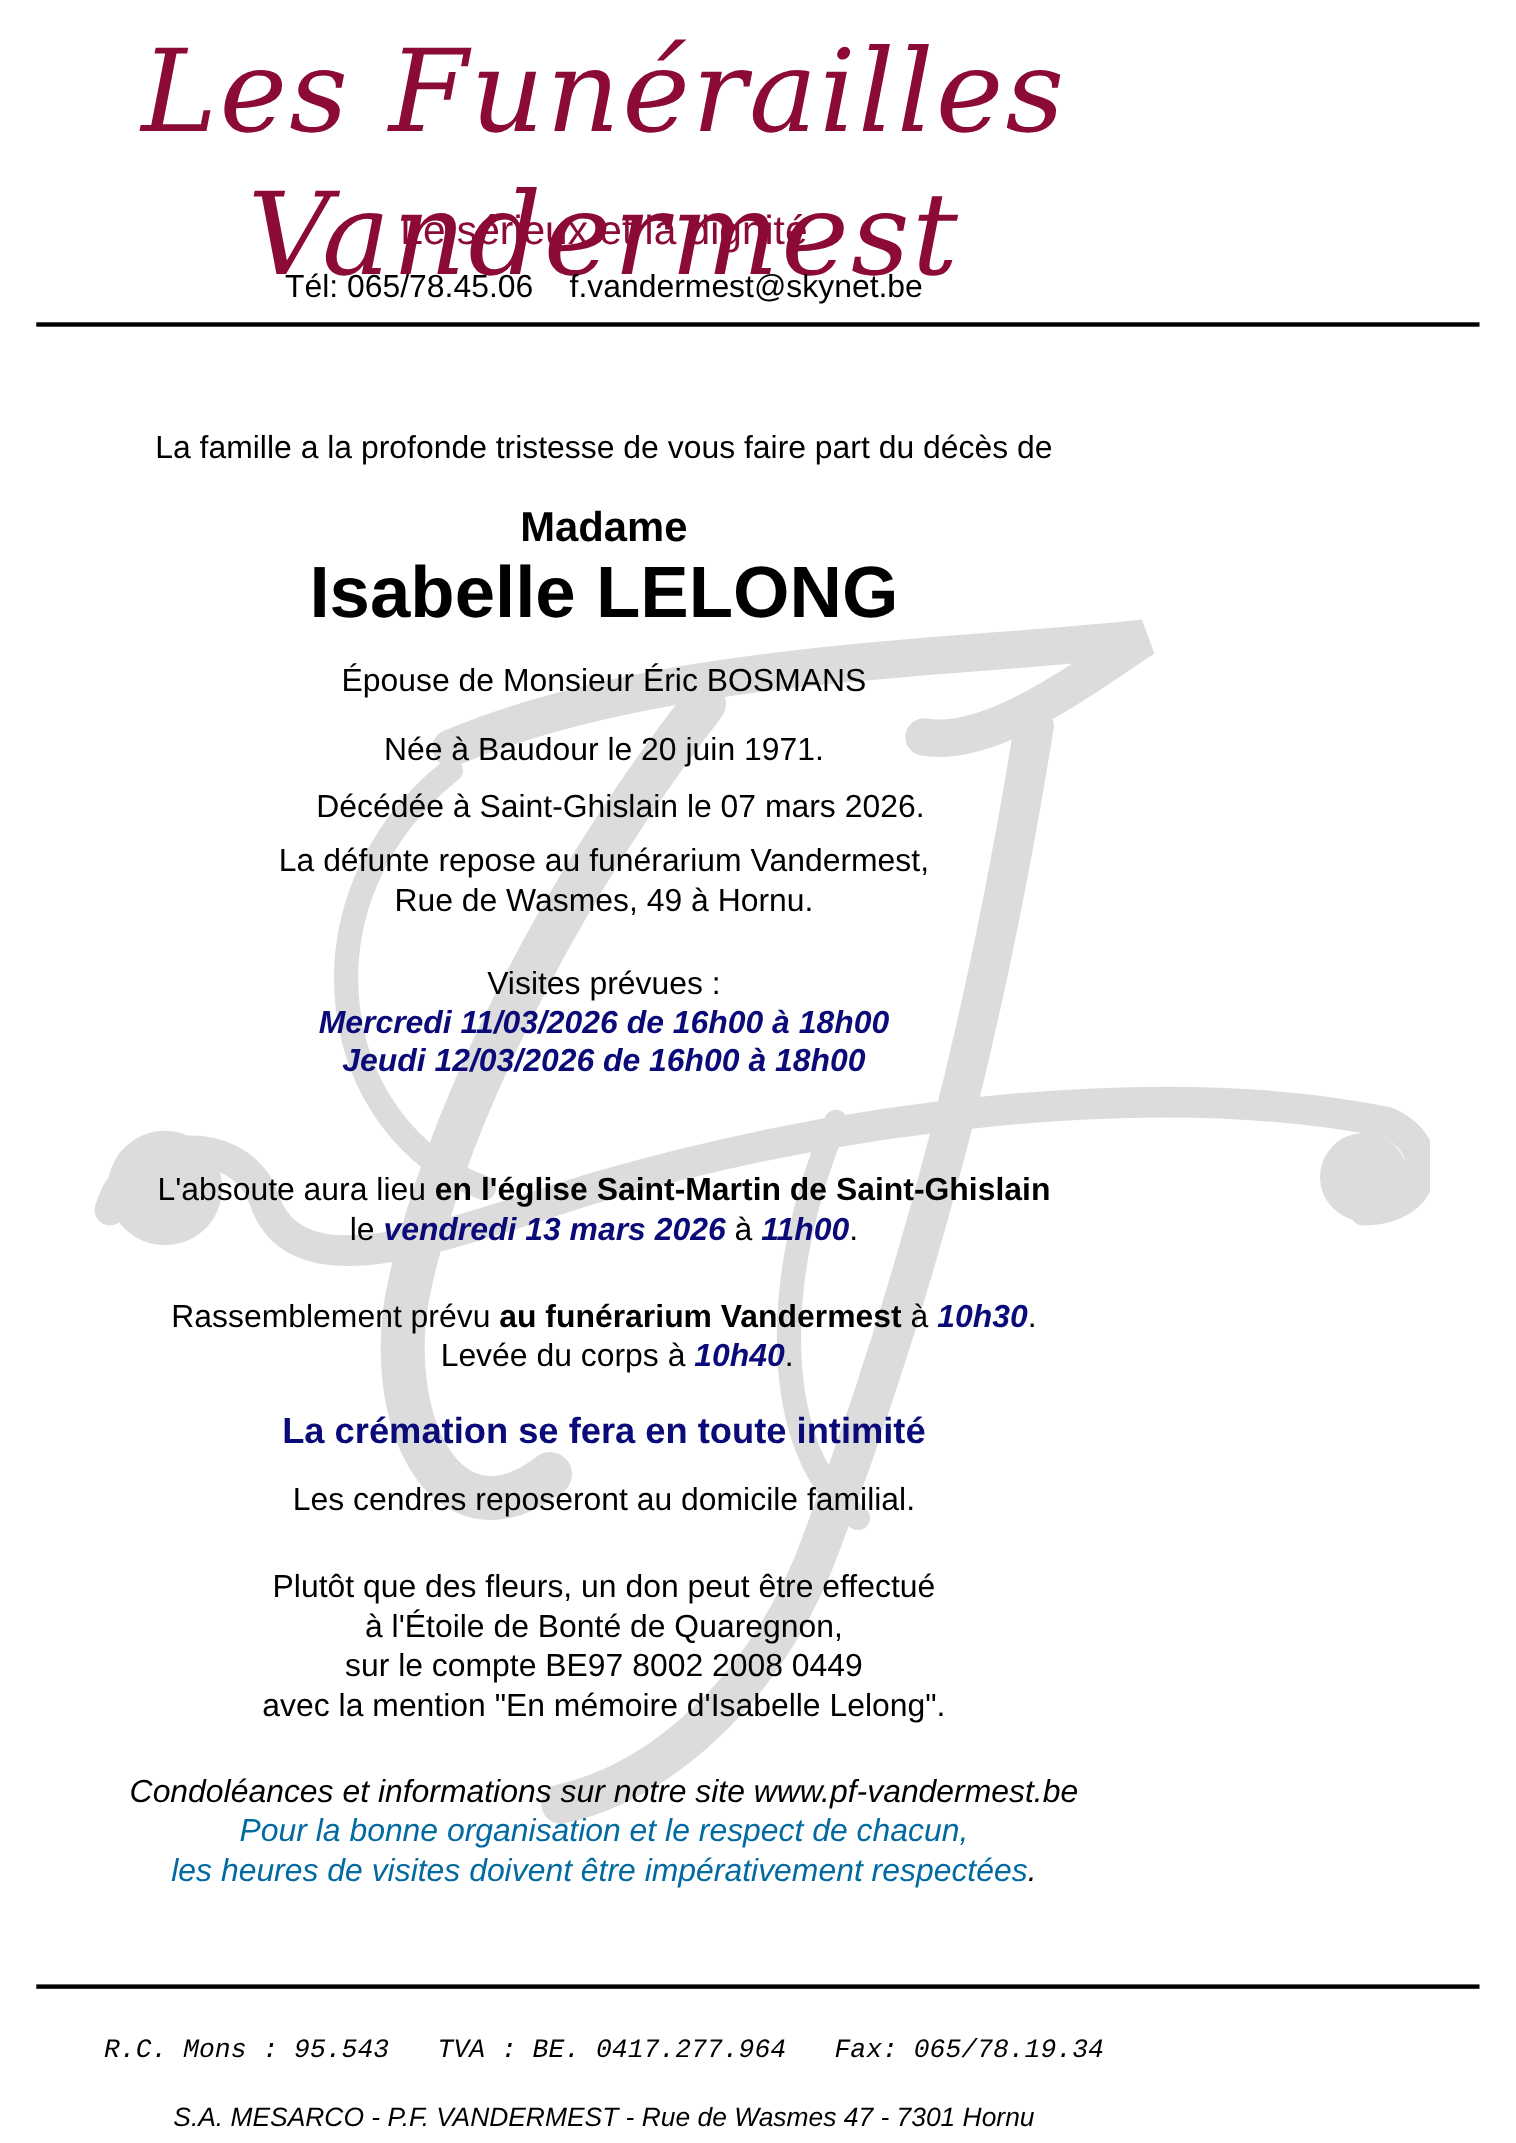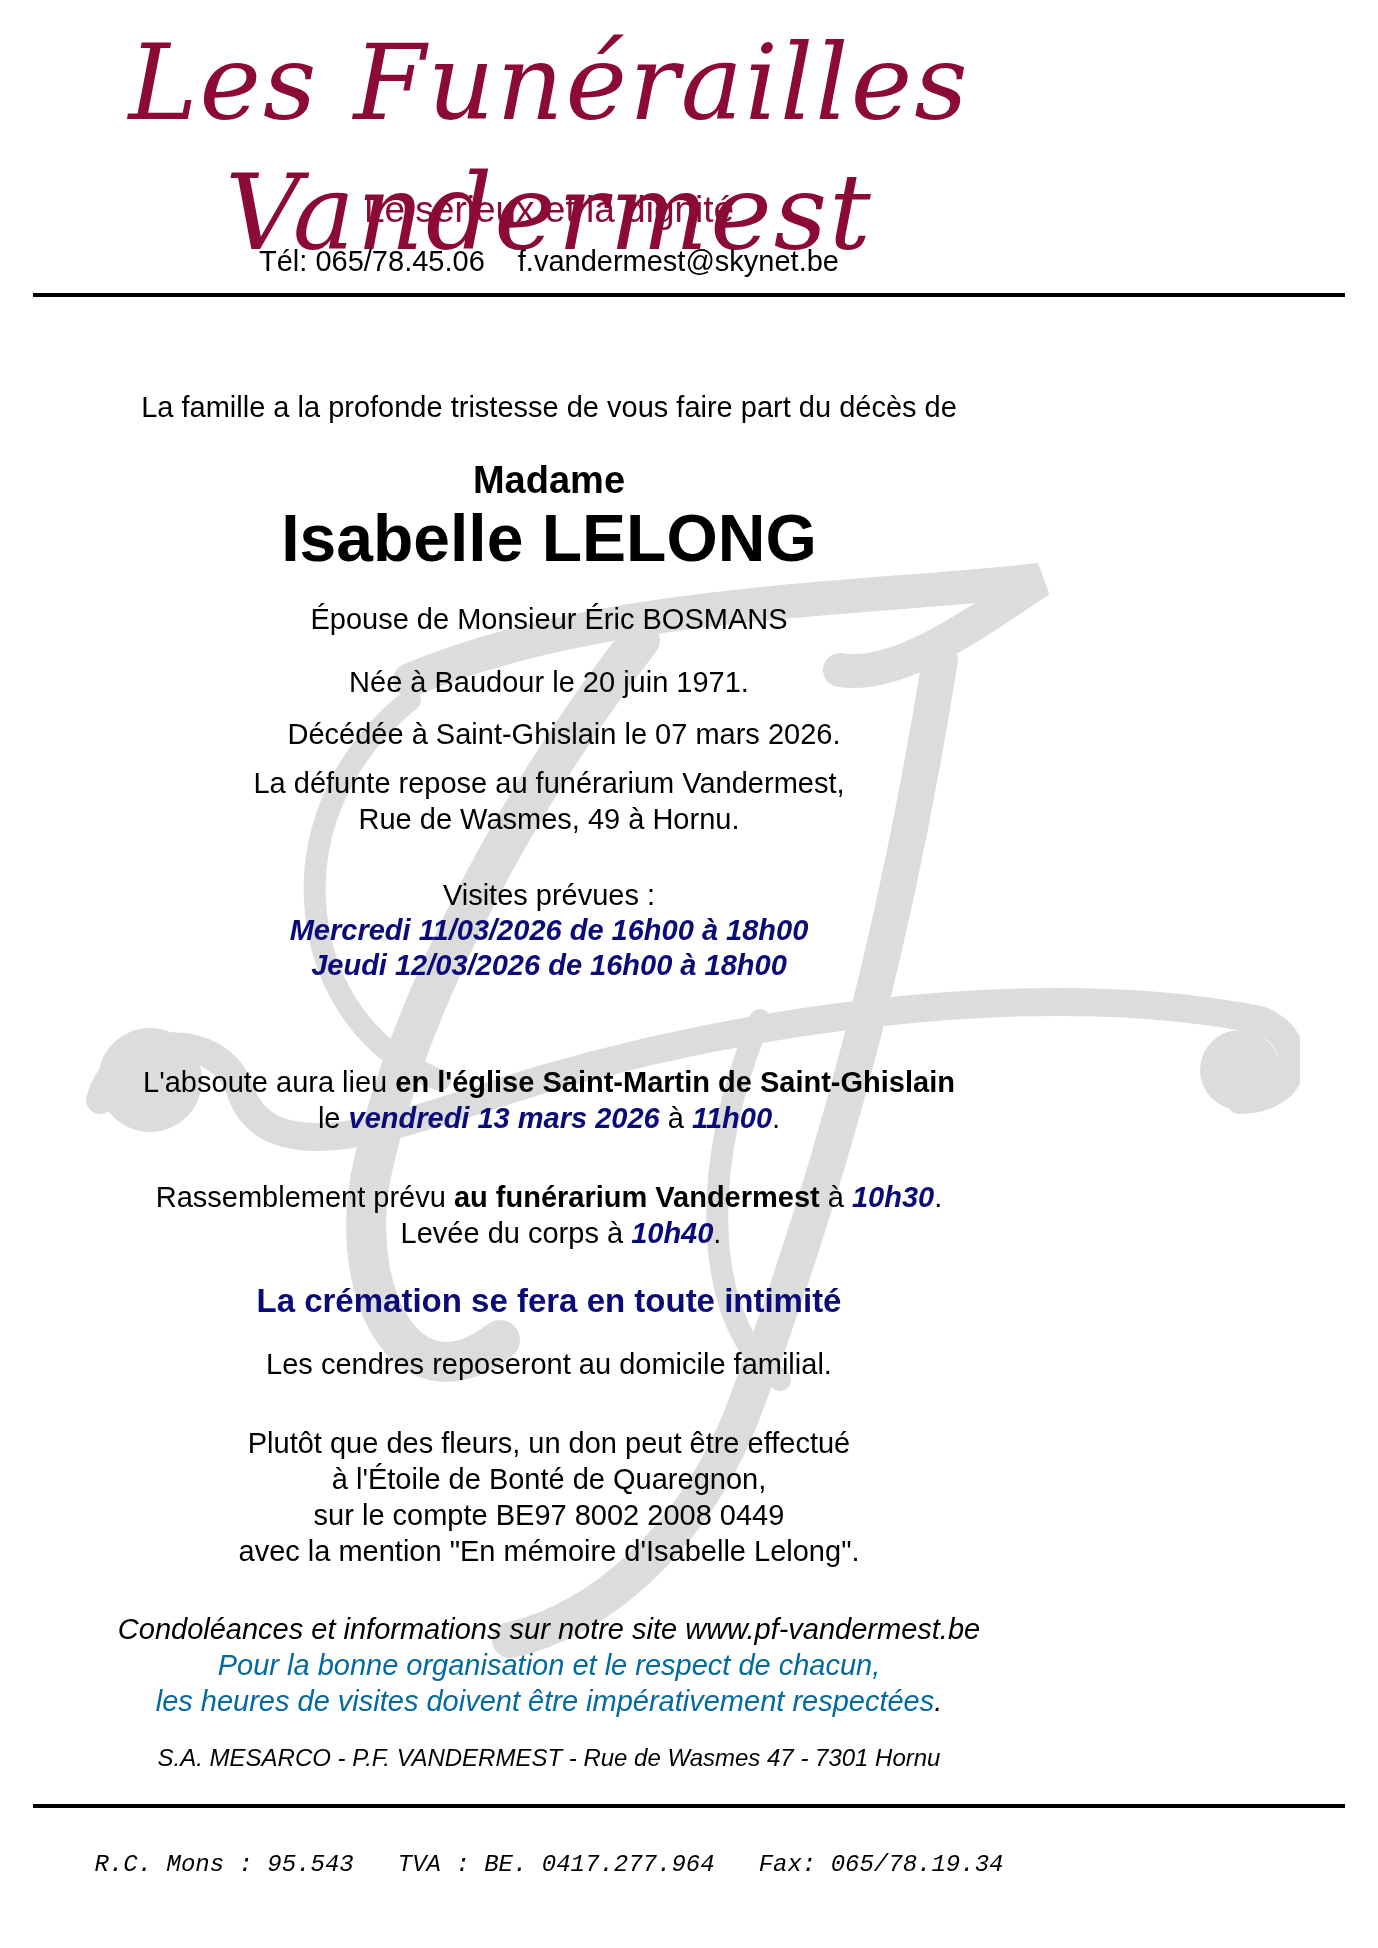--- a/index.html
+++ b/index.html
@@ -96,19 +96,19 @@
     <div class="abs line" style="top:1534px;">avec la mention "En mémoire d'Isabelle Lelong".</div>
 
     <div class="abs line italic" style="top:1612px;">Condoléances et informations sur notre site www.pf-vandermest.be</div>
     <div class="abs line red" style="top:1648px;">Pour la bonne organisation et le respect de chacun,</div>
     <div class="abs line" style="top:1684px;">
       <span class="red">les heures de visites doivent être impérativement respectées</span><span class="italic">.</span>
     </div>
 
     <div class="rule bottom"></div>
 
-    <div class="abs footer" style="top:1744px;">S.A. MESARCO - P.F. VANDERMEST - Rue de Wasmes 47 - 7301  Hornu</div>
+    <div class="abs footer" style="top:1912px;">S.A. MESARCO - P.F. VANDERMEST - Rue de Wasmes 47 - 7301  Hornu</div>
     <div class="abs footer" style="top:1851px;font-family:Liberation Mono, monospace;">
       <span>R.C. Mons : 95.543</span><span class="gap"></span><span>TVA : BE. 0417.277.964</span><span class="gap"></span><span>Fax: 065/78.19.34</span>
     </div>
 
   </div>
 </div>
 
 </body></html>

